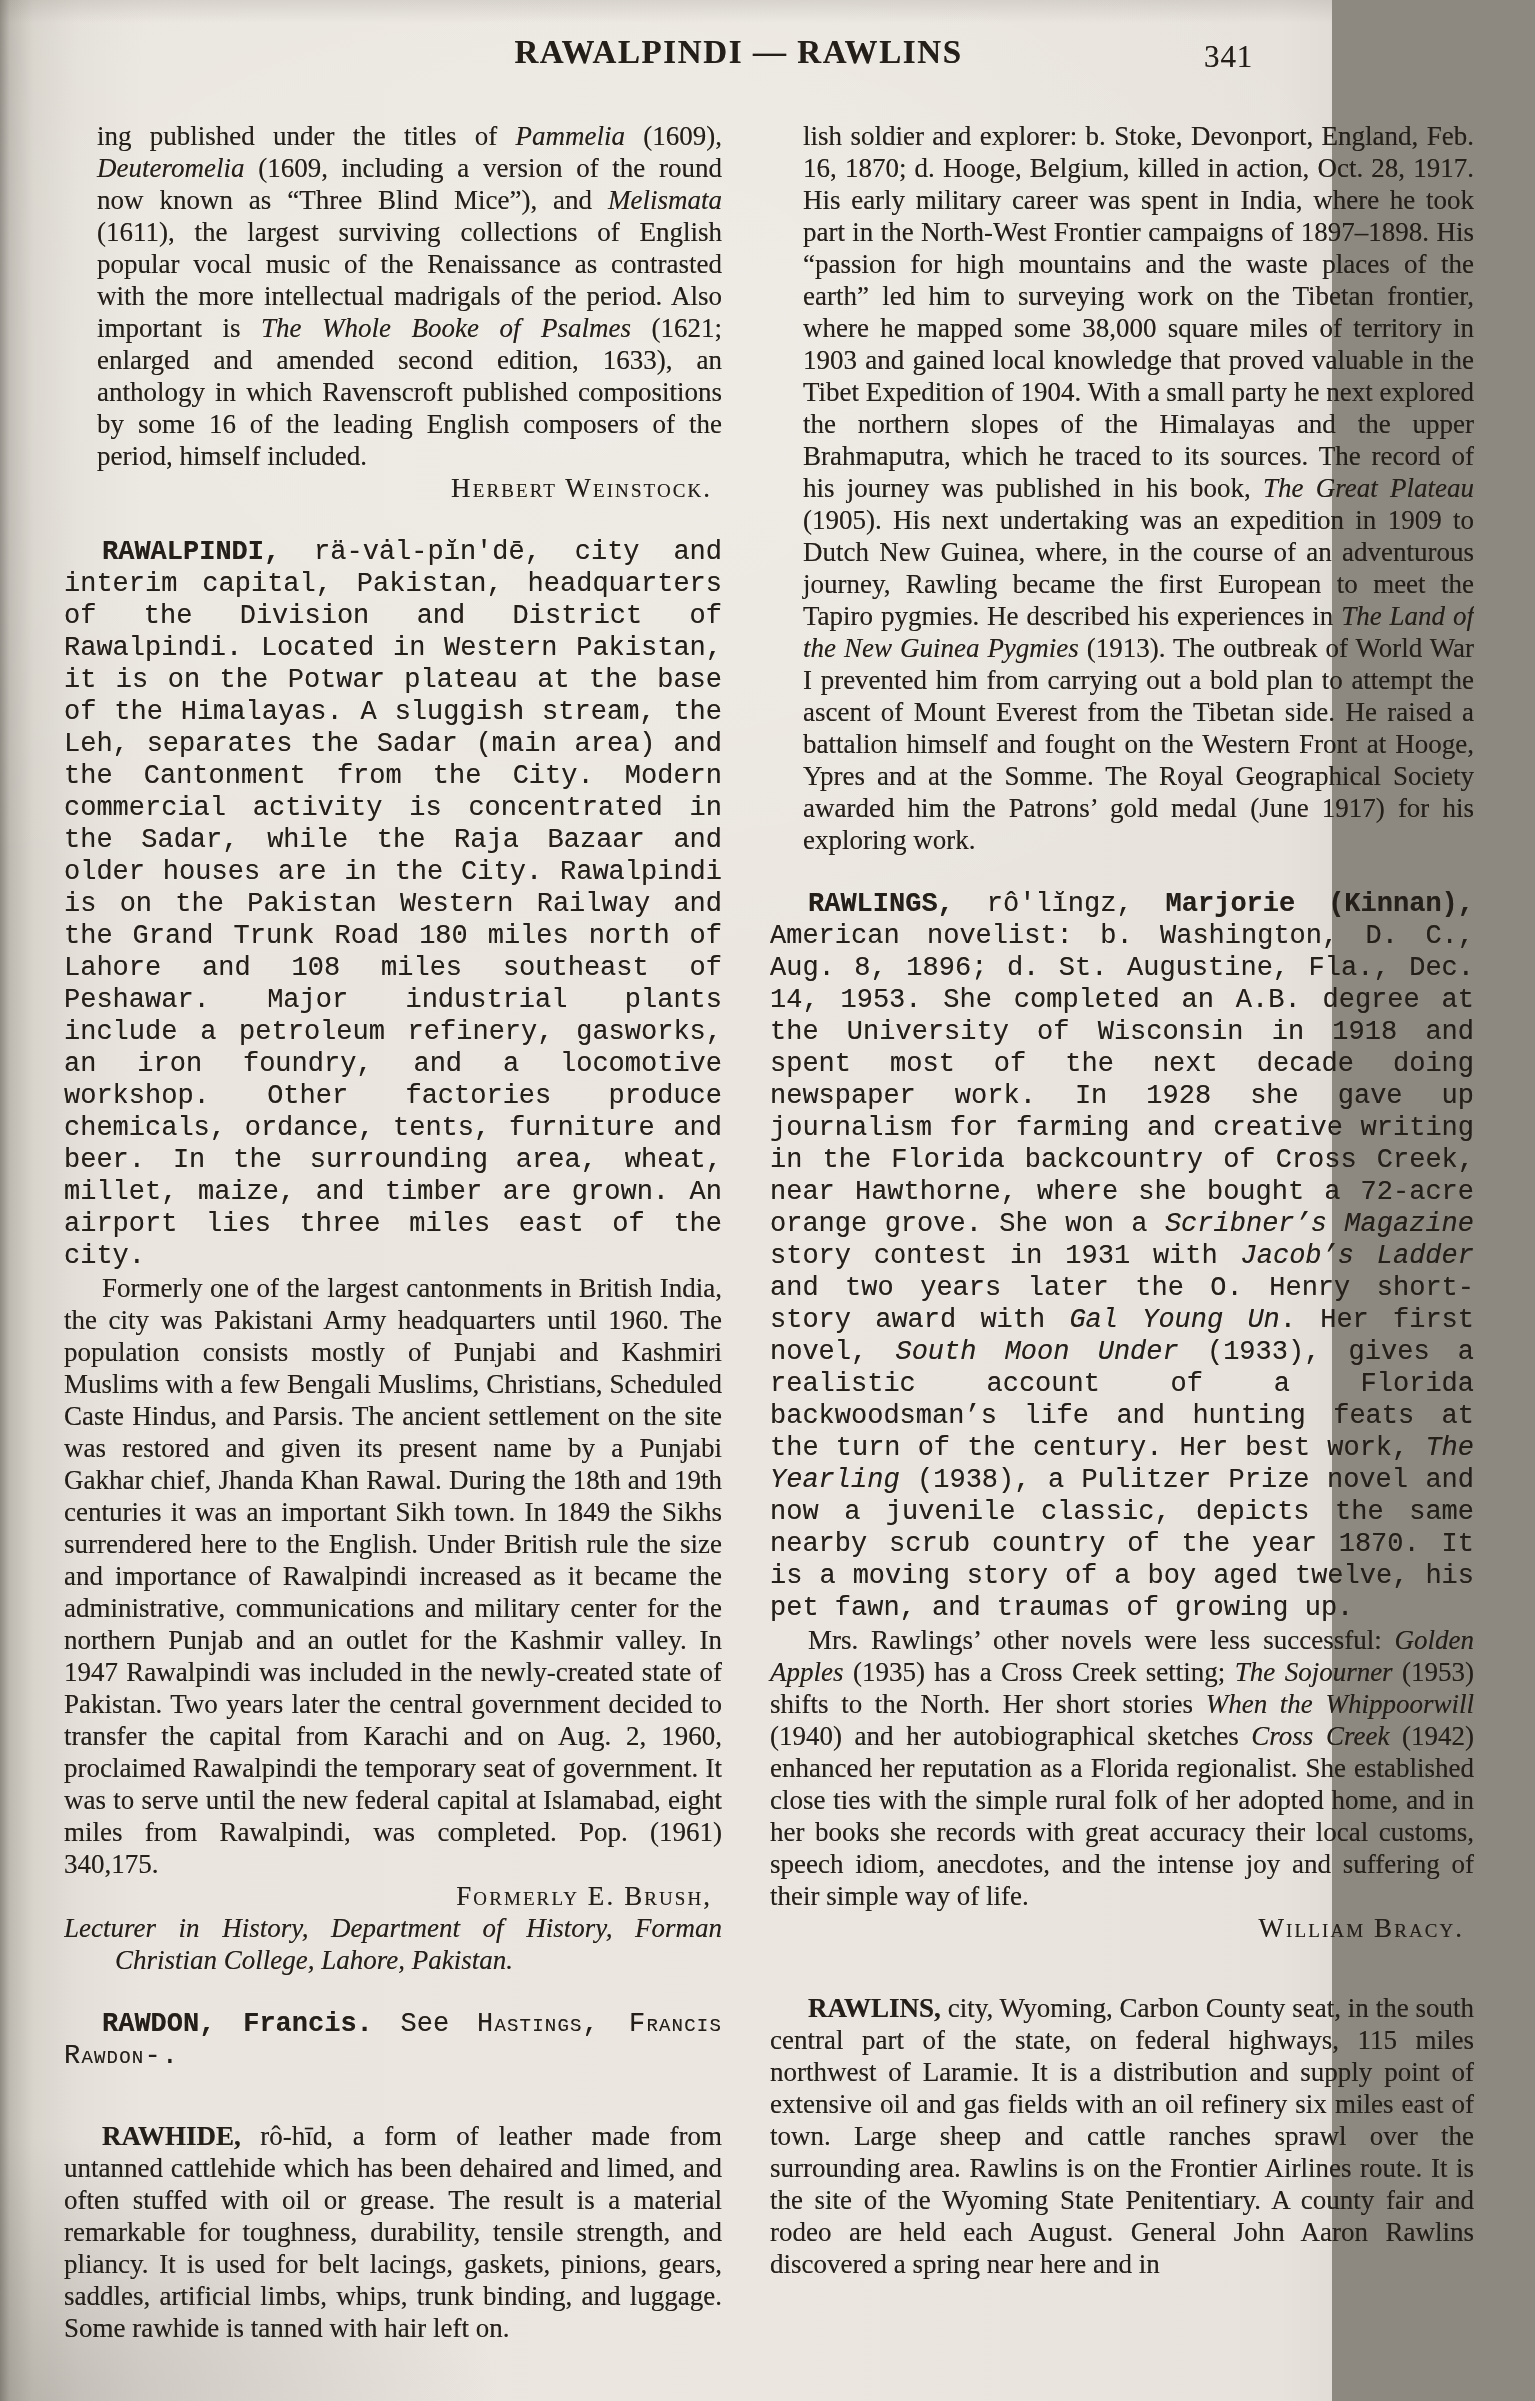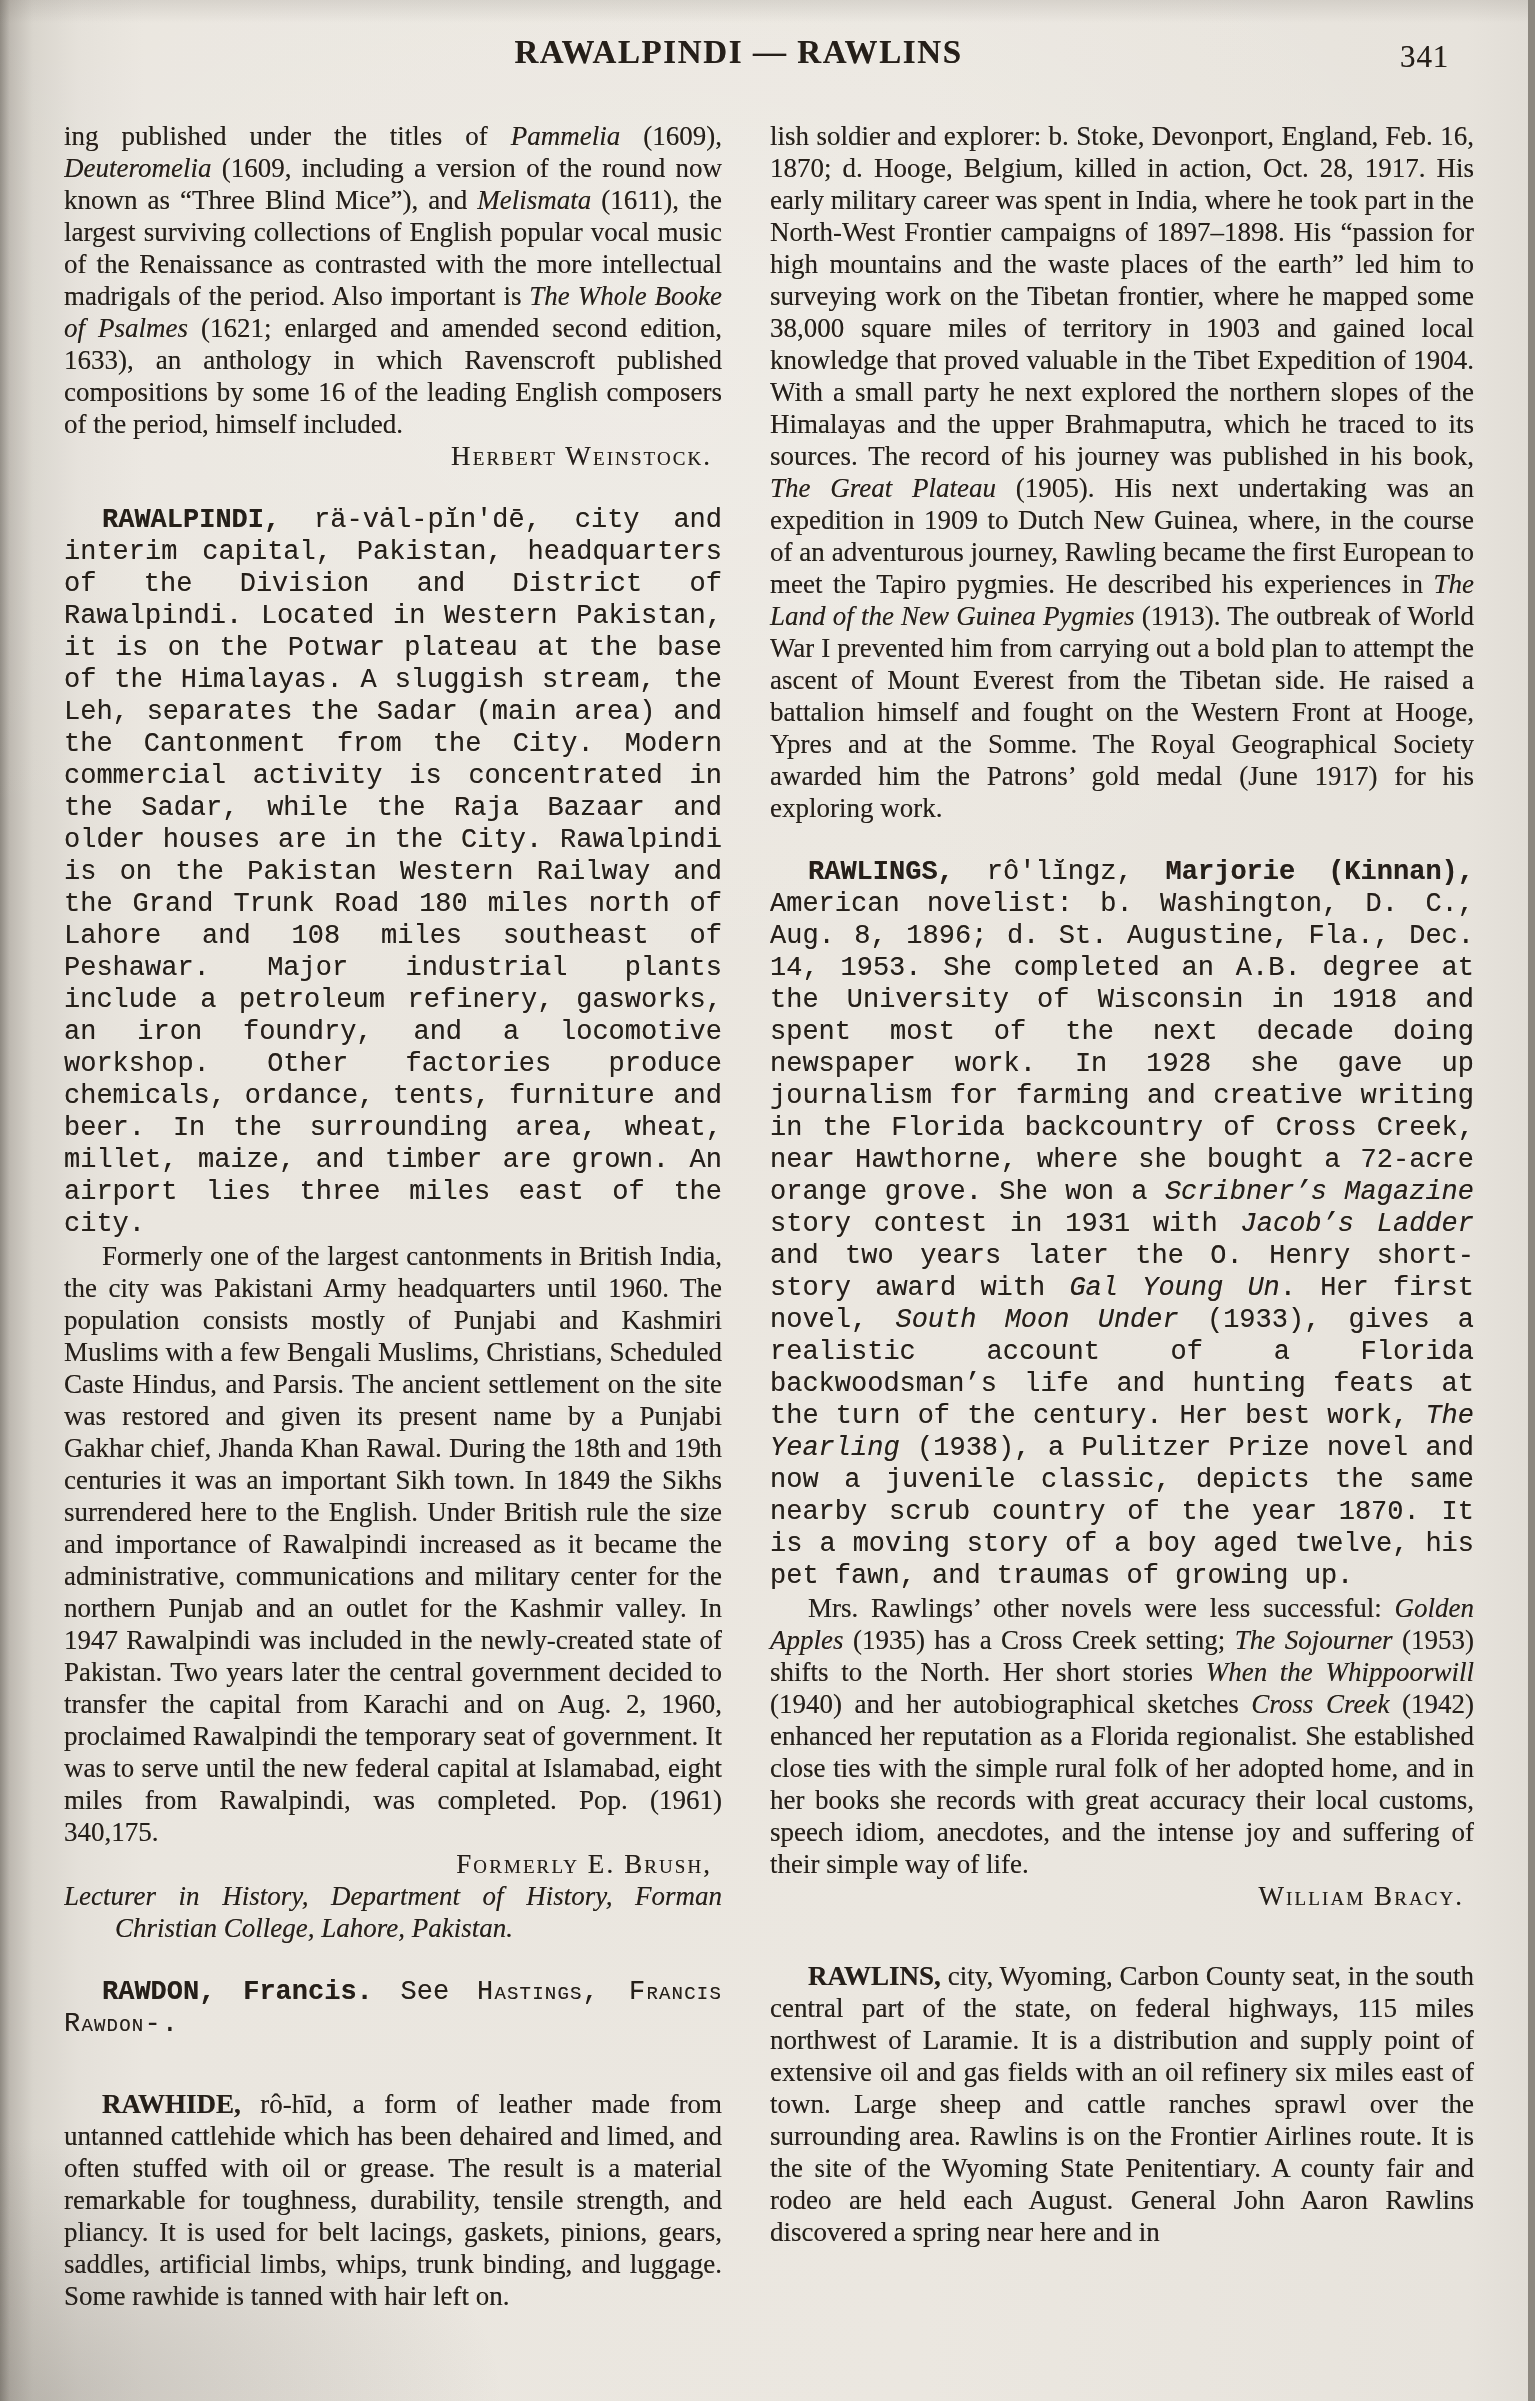--- a/index.html
+++ b/index.html
@@ -4,21 +4,21 @@
 <title>RAWALPINDI — RAWLINS</title>
 <style>
   * { box-sizing: border-box; }
   html, body { margin: 0; padding: 0; }
   body {
     width: 1536px; height: 2401px; overflow: hidden;
     background: #8d8880;
     font-family: "Liberation Serif", "DejaVu Serif", serif;
   }
   .page {
-    position: relative; width: 1528px; height: 2401px;
+    position: relative; width: 1332px; height: 2401px;
     color: #251f19;
     background:
       linear-gradient(180deg, rgba(110,104,96,.16) 0, rgba(110,104,96,0) 23px),
       radial-gradient(738px 427px at 3% 100%, rgba(95,90,82,.26), rgba(95,90,82,0) 62%),
       radial-gradient(1395px 944px at 42% 16%, rgba(255,255,255,.20), rgba(255,255,255,0) 65%),
       linear-gradient(90deg, #8f8a82 0px, #bdb8b0 9.8px, #d8d4cc 33px, #e4e0d9 78px,
                       #eae6df 144px, #ebe7e0 60%, #e7e3dc 96%, #e1ddd6 100%);
   }
   .running-head {
     position: absolute; top: 34px; left: 0; width: 1477px;
@@ -37,21 +37,21 @@
   .column {
     text-align: justify;
     font-size: 27px; line-height: 32px;
     hyphens: auto; -webkit-hyphens: auto;
   }
   .column.left  { width: 658px; }
   .column.right { width: 704px; }
   .running-head, .page-number, .column { text-shadow: 0 0 0.4px rgba(37,31,25,.55); }
 
   .para { text-indent: 38px; }
-  .para.noindent { text-indent: 0; }
+  .para.noindent { text-indent: 0; margin-left: 33px; }
   .g2 { margin-top: 32px; font-family: Liberation Mono, monospace; }
   .g3 { margin-top: 48px; }
   .signature { text-align: right; padding-right: 9.8px; }
   .affiliation { font-style: italic; padding-left: 51px; text-indent: -51px; }
 
   .b  { font-weight: bold; }
   .i  { font-style: italic; }
   .sc { font-variant: small-caps; letter-spacing: 1.2px; text-align: right; }
   .signature .sc { letter-spacing: 2.1px; }
 </style>

